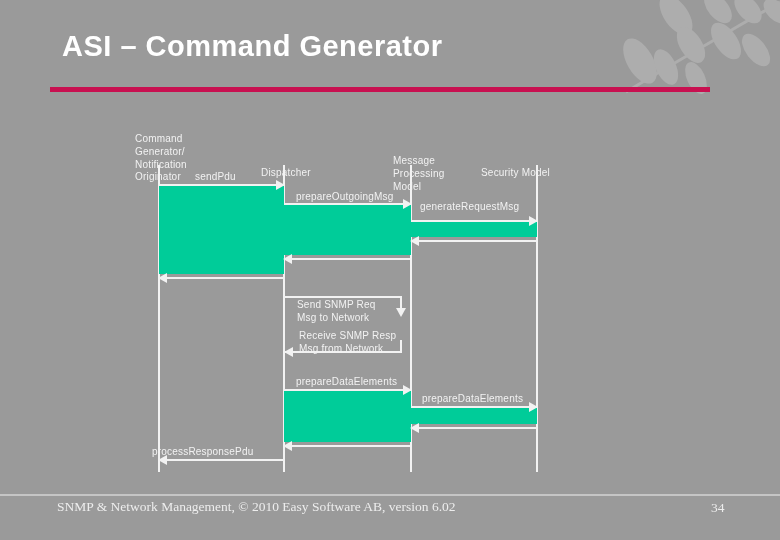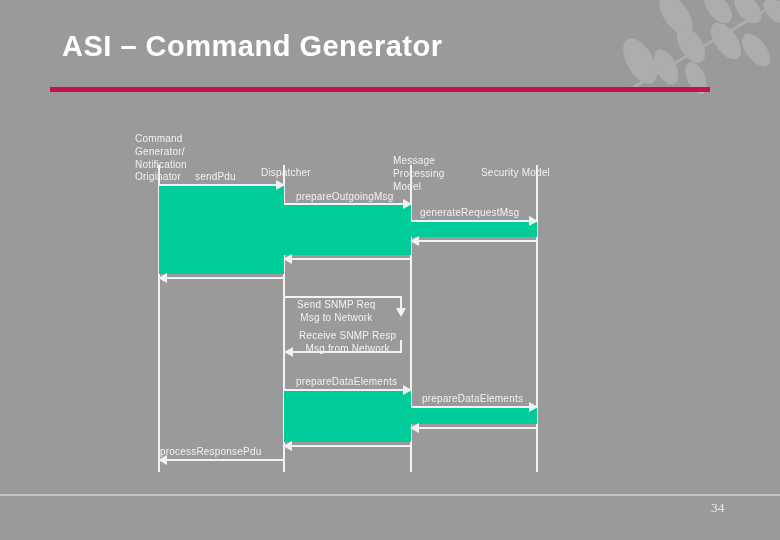--- a/index.html
+++ b/index.html
@@ -29,21 +29,21 @@
   .lifeline{
     position:absolute;width:2px;top:165px;height:307px;
     background:var(--diagram-lines,#f2f2f2);
   }
   .activation{
     position:absolute;background:var(--activation-fill,#00cc99);
   }
   .msg-label{
     position:absolute;
     font-size:10px;line-height:13px;color:var(--diagram-lines,#f2f2f2);
-    white-space:pre-line;letter-spacing:0.2px;text-align:center;
+    white-space:pre-line;letter-spacing:0.2px;
   }
   .msg-arrow{position:absolute;height:2px;background:var(--diagram-lines,#f2f2f2);}
   .msg-arrow.right::after{
     content:"";position:absolute;right:-1px;top:-4px;width:0;height:0;
     border-left:9px solid var(--diagram-lines,#f2f2f2);
     border-top:5px solid transparent;border-bottom:5px solid transparent;
   }
   .msg-arrow.left::before{
     content:"";position:absolute;left:-1px;top:-4px;width:0;height:0;
     border-right:9px solid var(--diagram-lines,#f2f2f2);
@@ -117,21 +117,21 @@
     <div class="activation" style="left:411px;top:408px;width:126px;height:16px"></div>
 
     <div class="msg-label" style="left:195px;top:170px">sendPdu</div>
     <div class="msg-arrow right" style="left:159px;top:184px;width:125px"></div>
     <div class="msg-arrow left" style="left:159px;top:277px;width:125px"></div>
 
     <div class="msg-label" style="left:296px;top:190px">prepareOutgoingMsg</div>
     <div class="msg-arrow right" style="left:284px;top:203px;width:127px"></div>
     <div class="msg-arrow left" style="left:284px;top:258px;width:127px"></div>
 
-    <div class="msg-label" style="left:420px;top:206px">generateRequestMsg</div>
+    <div class="msg-label" style="left:420px;top:200px">generateRequestMsg</div>
     <div class="msg-arrow right" style="left:411px;top:220px;width:126px"></div>
     <div class="msg-arrow left" style="left:411px;top:240px;width:126px"></div>
 
     <div class="msg-arrow" style="left:285px;top:296px;width:117px"></div>
     <div class="vline" style="left:400px;top:296px;height:12px"></div>
     <div class="down-arrowhead" style="left:396px;top:308px"></div>
     <div class="msg-label" style="left:297px;top:298px">Send SNMP Req
 Msg to Network</div>
 
     <div class="msg-label" style="left:299px;top:329px">Receive SNMP Resp
@@ -140,21 +140,22 @@
     <div class="msg-arrow left" style="left:285px;top:351px;width:117px"></div>
 
     <div class="msg-label" style="left:296px;top:375px">prepareDataElements</div>
     <div class="msg-arrow right" style="left:284px;top:389px;width:127px"></div>
     <div class="msg-arrow left" style="left:284px;top:445px;width:127px"></div>
 
     <div class="msg-label" style="left:422px;top:392px">prepareDataElements</div>
     <div class="msg-arrow right" style="left:411px;top:406px;width:126px"></div>
     <div class="msg-arrow left" style="left:411px;top:427px;width:126px"></div>
 
-    <div class="msg-label" style="left:160px;top:445px">processResponsePdu</div>
+    <div class="msg-label" style="left:152px;top:445px">processResponsePdu</div>
     <div class="msg-arrow left" style="left:159px;top:459px;width:125px"></div>
 
   </div>
 
   <div class="footer-divider"></div>
+  <div class="footer-text">SNMP &amp; Network Management, © 2010 Easy Software AB, version 6.02</div>
   <div class="page-number">34</div>
 
 </div>
 
 </body></html>

